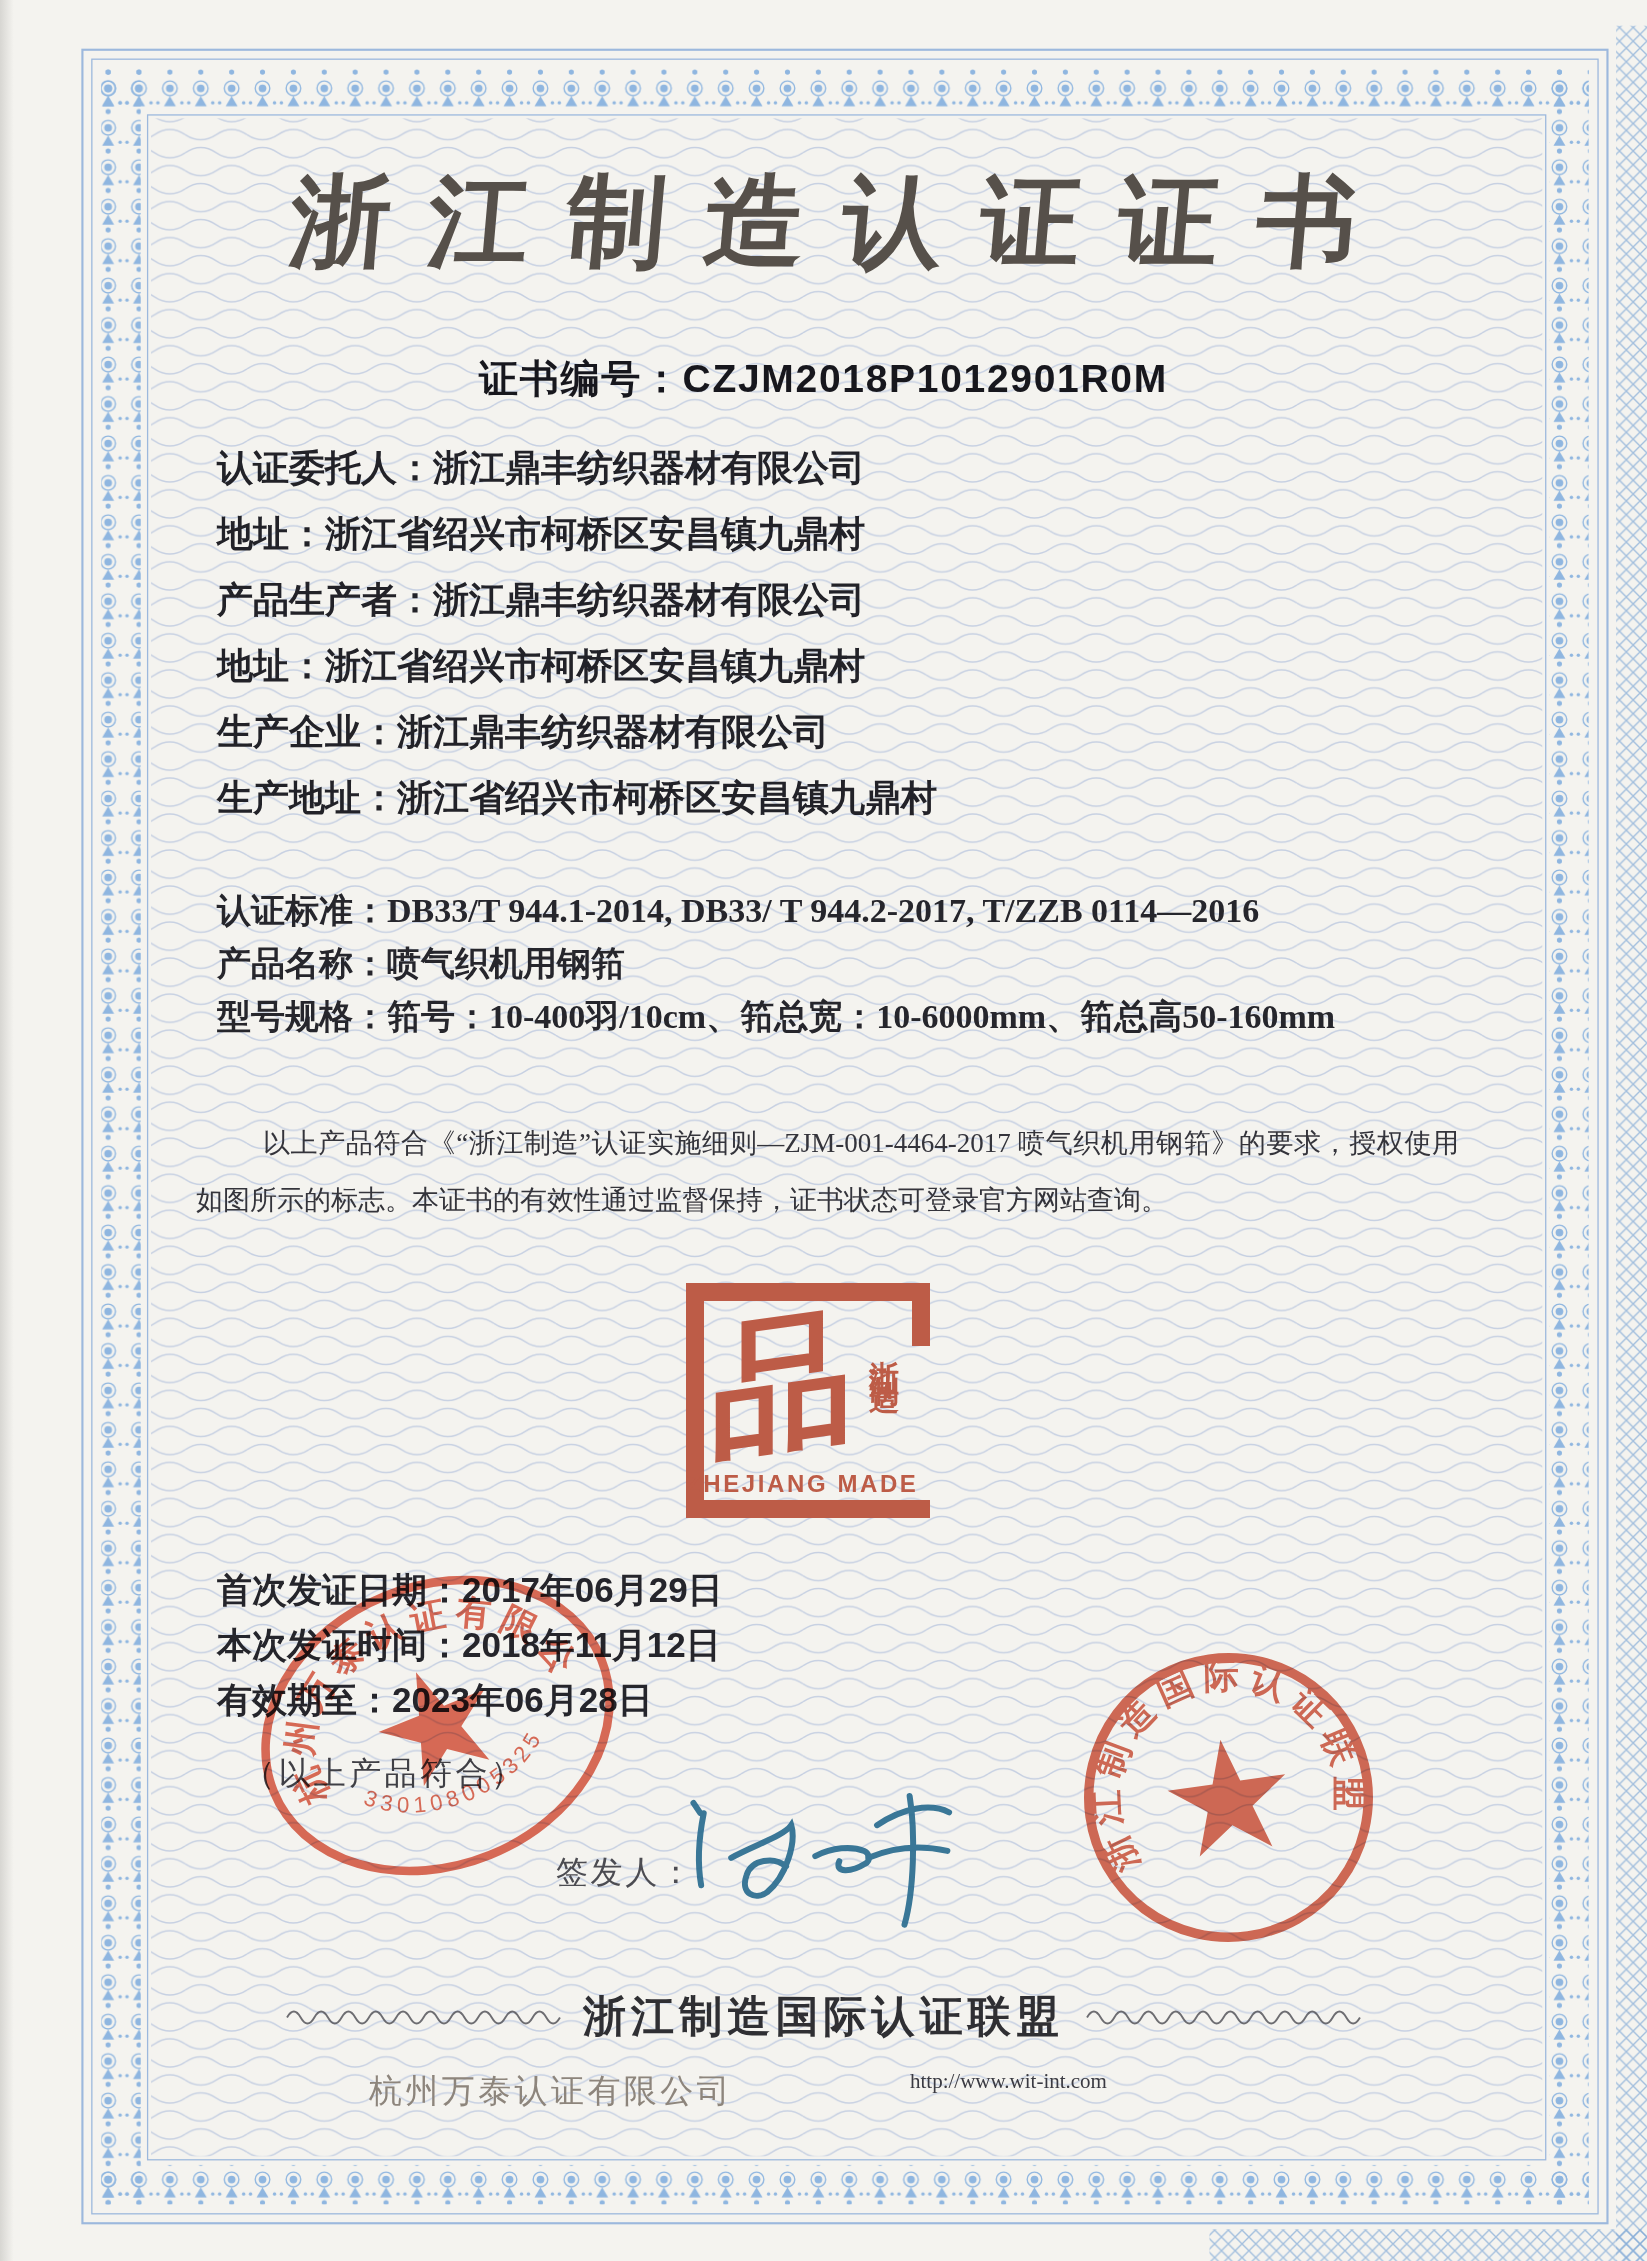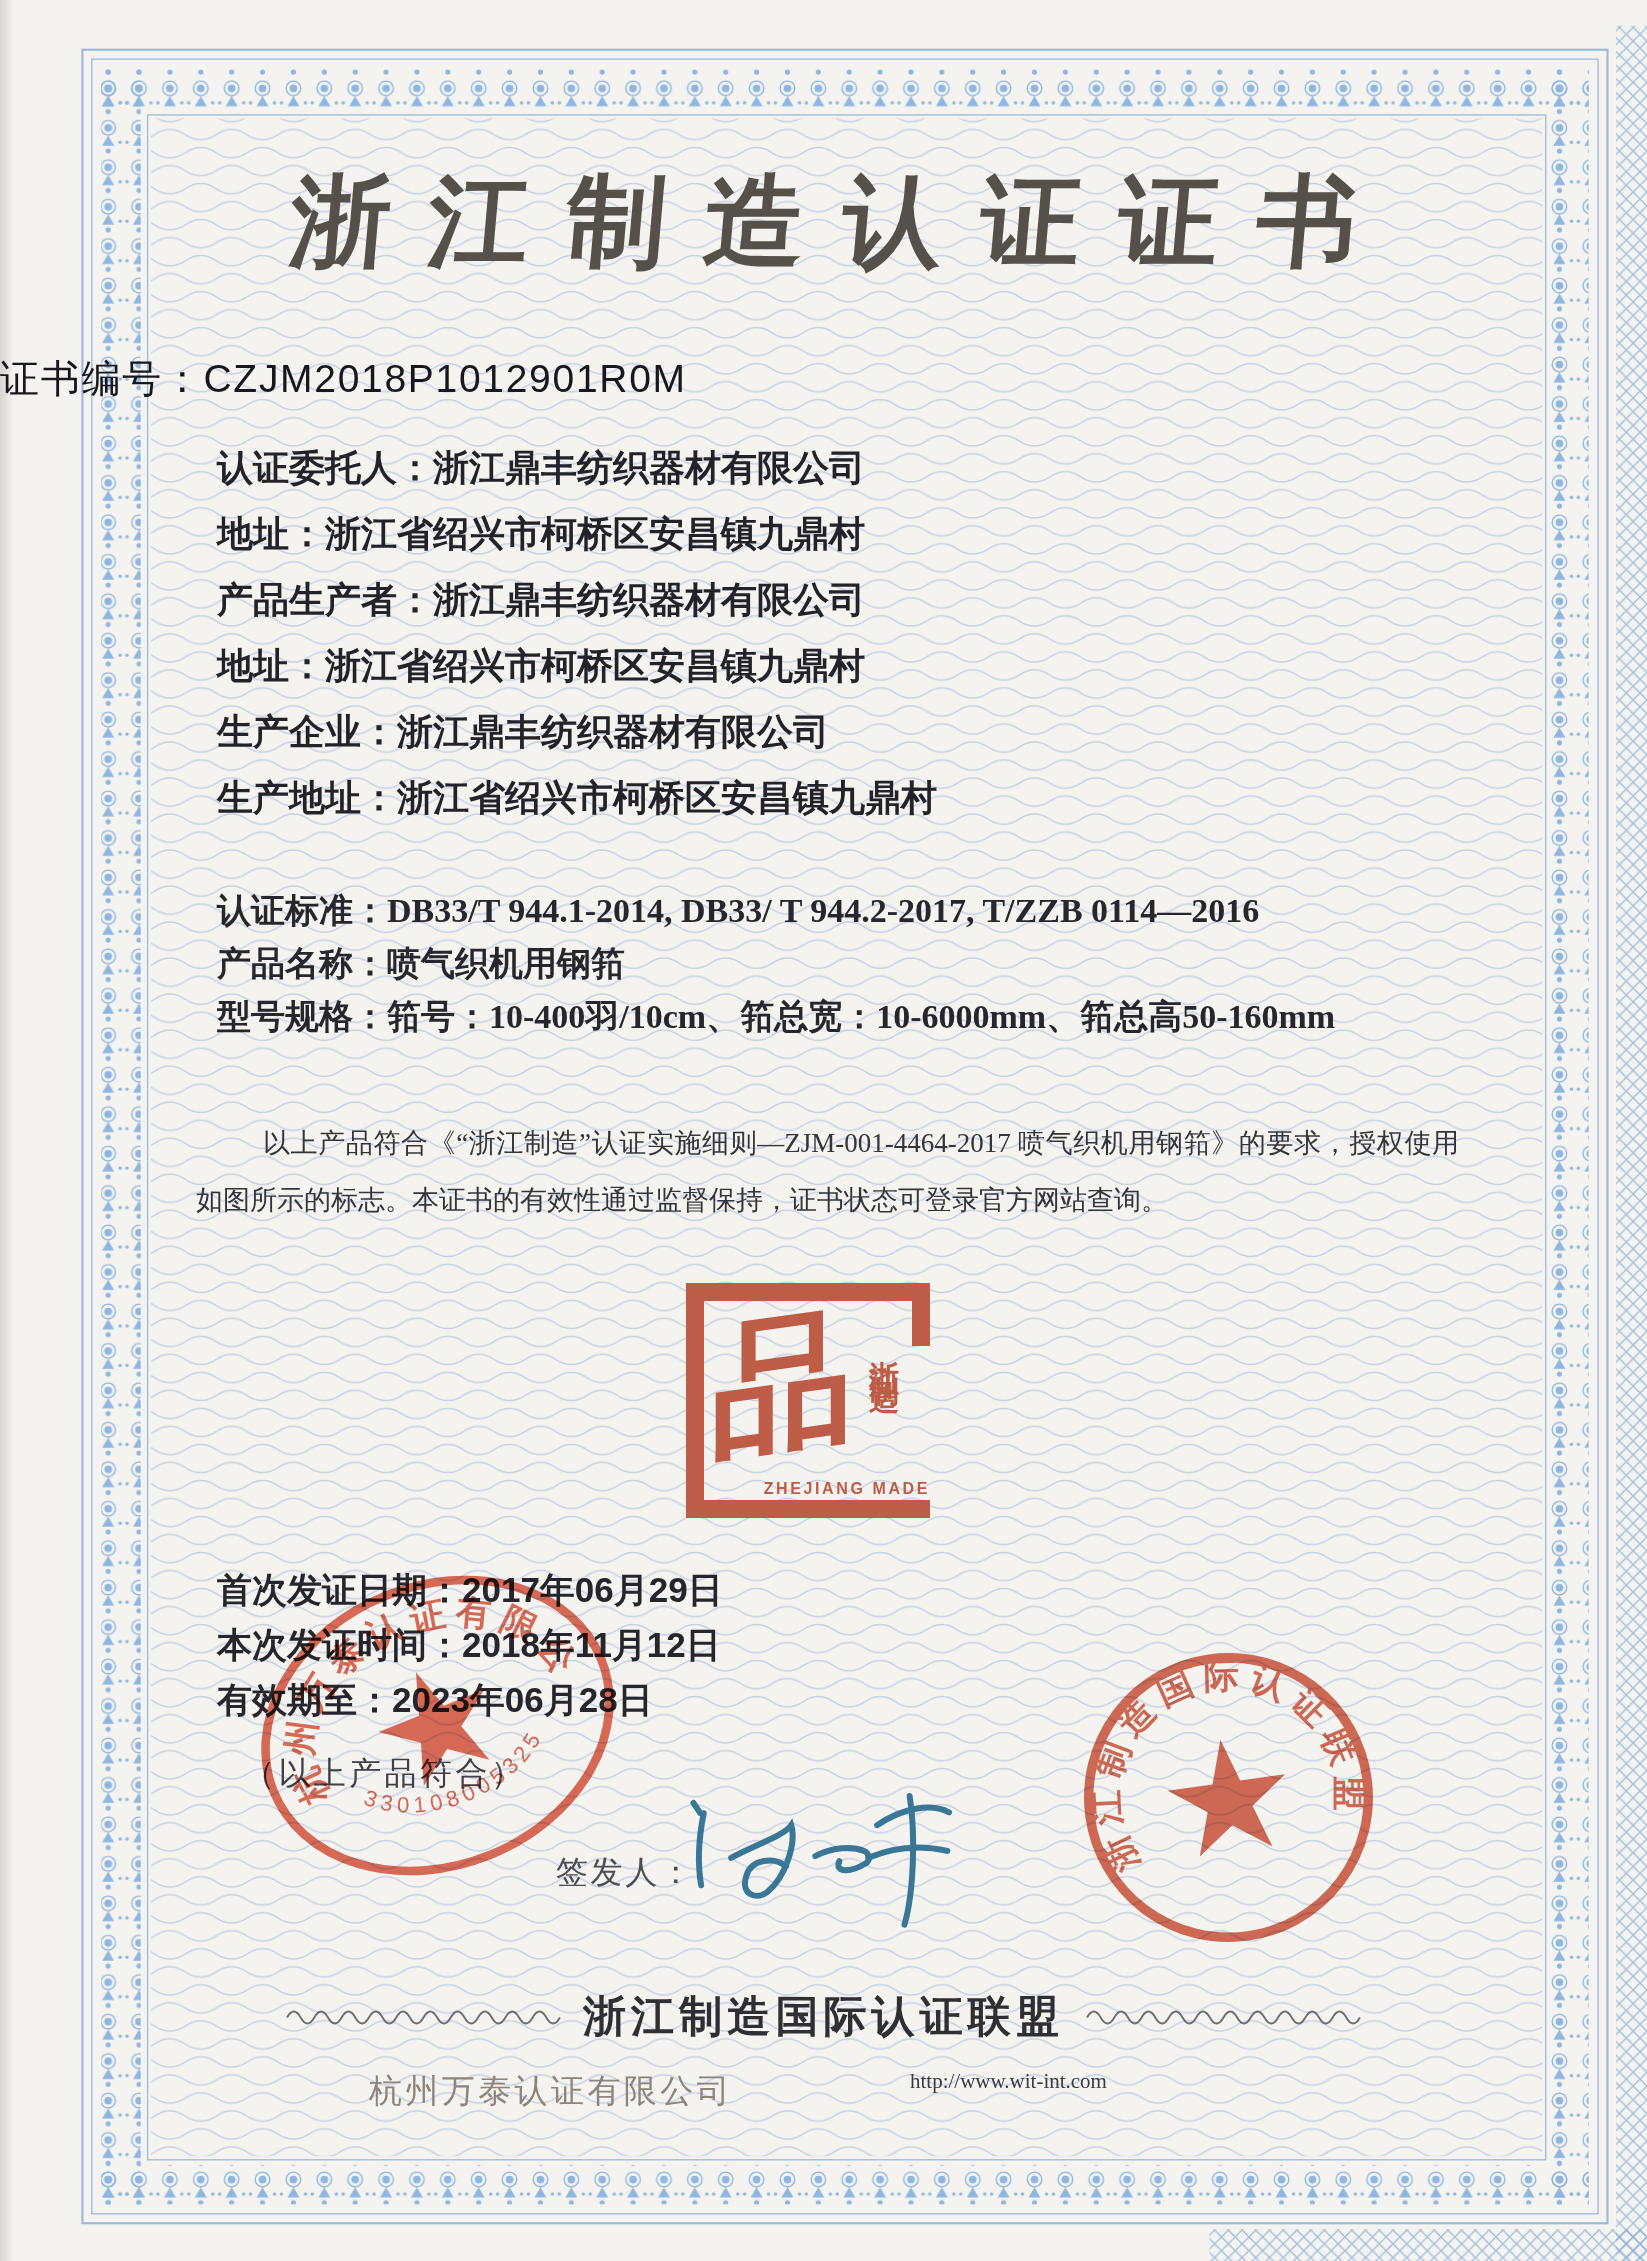--- a/index.html
+++ b/index.html
@@ -6,22 +6,22 @@
   .page{position:relative;width:1647px;height:2261px;overflow:hidden;
         background:linear-gradient(90deg,#d7d6d2 0px,#f4f3ef 13.7px,#f4f3ef 100%);
         font-family:"Liberation Sans",sans-serif;}
   .abs{position:absolute;}
   svg{display:block;}
 
   .title{left:0;top:156px;width:100%;text-align:center;
          font-family:"Liberation Serif",serif;font-weight:700;
          font-size:100px;letter-spacing:38px;padding-left:38px;box-sizing:border-box;
          color:#56504a;transform:skewX(-5deg);}
-  .certno{left:0;top:352px;width:100%;text-align:left;
-          font-size:39px;font-weight:400;color:#17171d;letter-spacing:1.7px;}
+  .certno{left:0;top:352px;width:100%;text-align:center;
+          font-size:39px;font-weight:700;color:#17171d;letter-spacing:1.7px;}
   .certno .num{font-family:"Liberation Sans",sans-serif;}
 
   .info{left:217px;top:442px;font-size:36px;font-weight:700;color:#222228;}
   .info .line{height:66px;line-height:51px;white-space:nowrap;}
 
   .specs{left:217px;top:887px;font-family:"Liberation Serif",serif;
          font-size:34px;font-weight:700;color:#26262c;}
   .specs .line{height:53px;line-height:47px;white-space:nowrap;}
 
   .statement{left:196px;top:1115px;width:1263px;font-family:"Liberation Serif",serif;
@@ -31,22 +31,22 @@
   .logo{left:686px;top:1283px;width:244px;height:235px;}
   .logo .bar{position:absolute;background:#bd5c47;}
   .logo .bar-top{left:0;top:0;width:100%;height:18px;}
   .logo .bar-left{left:0;top:0;width:18px;height:100%;}
   .logo .bar-bottom{left:0;bottom:0;width:100%;height:18px;}
   .logo .bar-right{right:0;top:0;width:18px;height:63px;}
   .logo .mark{position:absolute;left:24px;top:5.1px;font-family:"Liberation Serif",serif;
               font-size:144px;font-weight:700;color:#bd5c47;transform:rotate(-8deg) skewX(-8deg);}
   .logo .cnvert{position:absolute;right:26px;top:53px;writing-mode:vertical-rl;
                 font-size:30px;font-weight:700;letter-spacing:7.7px;color:#bd5c47;}
-  .logo .en{position:absolute;left:0;bottom:20px;width:100%;text-align:right;
-            font-size:16px;font-weight:700;letter-spacing:2.6px;color:#bd5c47;}
+  .logo .en{position:absolute;left:0;bottom:20px;width:100%;text-align:left;
+            font-size:24px;font-weight:700;letter-spacing:2.6px;color:#bd5c47;}
 
   .dates{left:217px;top:1566px;font-size:35px;font-weight:700;color:#25252b;z-index:3;}
   .dates .line{height:55px;line-height:48px;white-space:nowrap;}
   .sealnote{left:243px;top:1752px;font-size:32px;color:#3f3f45;letter-spacing:3.4px;z-index:3;}
   .signer{left:556px;top:1851px;font-size:32px;color:#4c4c52;letter-spacing:2.6px;z-index:3;}
 
   .seal{z-index:5;mix-blend-mode:multiply;}
   .sig{z-index:6;}
 
   .footer-row{left:0;top:1988px;width:100%;display:flex;justify-content:center;

